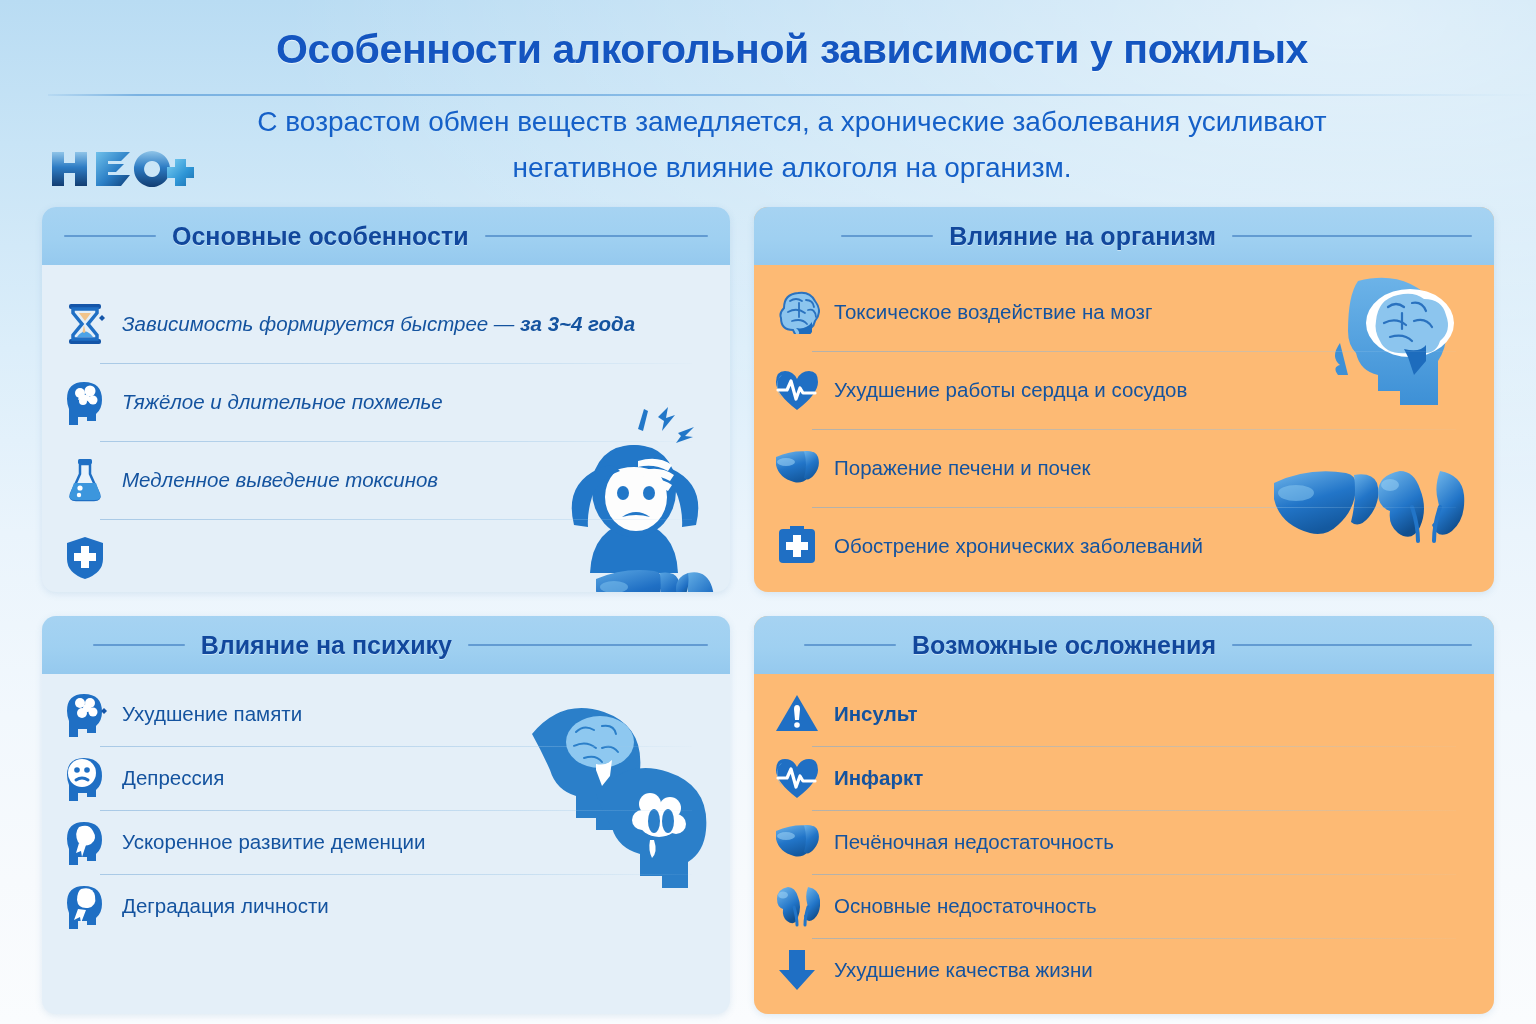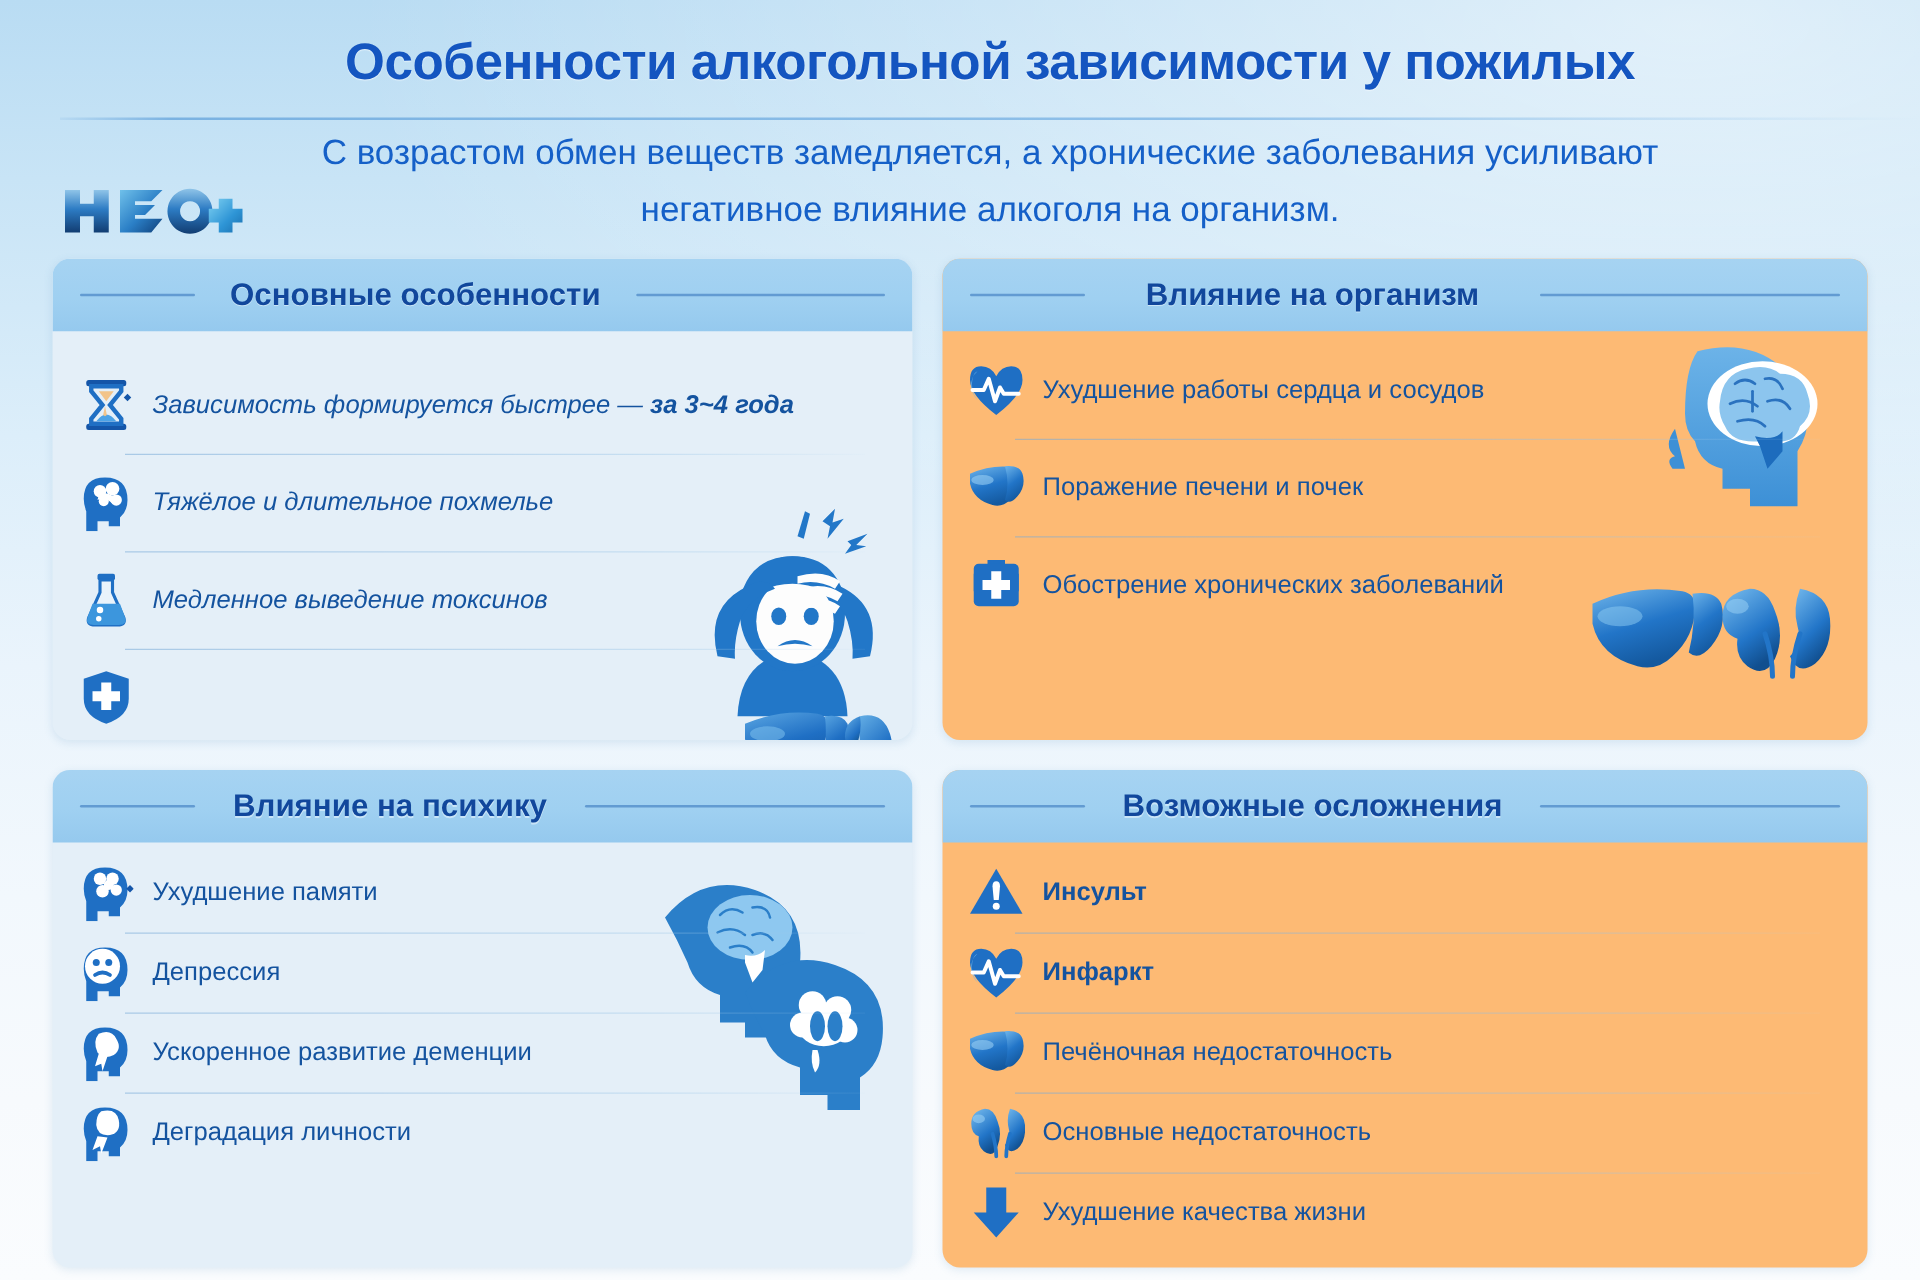--- a/index.html
+++ b/index.html
@@ -97,22 +97,22 @@
   }
   .card.tint { background: #e4eff8; }
   .card.plain { background: #fdba74; }
 
   .card-header {
     height: 58px;
     flex: 0 0 58px;
     background: linear-gradient(to bottom, #a6d3f2 0%, #9fd0f1 55%, #95c9ee 100%);
     display: flex;
     align-items: center;
-    justify-content: space-between;
-    gap: 28px;
+    justify-content: flex-end;
+    gap: 16px;
     padding: 0 22px;
   }
   .card-header .hrule {
     height: 2px;
     background: #2f6fb8;
     opacity: 0.55;
     border-radius: 2px;
   }
   .card-header .hrule.left  { width: 92px; }
   .card-header .hrule.right { flex: 1 1 auto; max-width: 240px; }
@@ -396,20 +396,39 @@
           <path d="M82 10 q18 -3 23 8 q5 18 -8 34 q-10 12 -18 5 q6 -24 3 -47z" fill="url(#lvG2)"></path>
           <ellipse cx="24" cy="28" rx="18" ry="8" fill="#8ecbf2" opacity="0.5"></ellipse>
           <path d="M128 6 q-22 4 -22 22 q0 14 12 18 q-2 14 8 22 q14 10 22 -6 q8 -18 0 -38 q-6 -18 -20 -18z" fill="url(#kdG2)"></path>
           <path d="M168 6 q22 4 24 24 q2 24 -12 36 q-14 10 -20 -6 q10 -10 6 -24 q-4 -14 2 -30z" fill="url(#kdG2)"></path>
           <path d="M140 42 q6 18 6 34" stroke="#2275c8" stroke-width="4" fill="none" stroke-linecap="round"></path>
           <path d="M168 42 q-6 18 -6 34" stroke="#2275c8" stroke-width="4" fill="none" stroke-linecap="round"></path>
           <ellipse cx="118" cy="20" rx="9" ry="6" fill="#9ed3f5" opacity="0.5"></ellipse>
         </svg>
       </div>
 
+      <div class="item">
+        <span class="item-icon">
+          <svg width="46" height="44" viewBox="0 0 46 44" aria-hidden="true">
+            <path d="M10 18 q0 -14 14 -15 q12 -2 17 8 q8 10 0 20 q-2 10 -14 9 l-3 10 -5 -10 q-12 0 -12 -12 q-2 -5 3 -10z" fill="#8cc5ee" stroke="#2a72bf" stroke-width="2"></path>
+            <path d="M22 38 q10 2 16 -6 l0 10 -8 10 -6 -12z" fill="#1d6cbd"></path>
+            <g stroke="#2a72bf" stroke-width="1.8" fill="none" stroke-linecap="round">
+              <path d="M16 11 q6 -4 12 0"></path>
+              <path d="M32 10 q7 0 8 7"></path>
+              <path d="M14 22 q9 -5 17 1"></path>
+              <path d="M34 20 q7 -2 8 7"></path>
+              <path d="M18 31 q10 -3 15 3"></path>
+              <path d="M25 13 v14"></path>
+            </g>
+          </svg>
+        </span>
+        <span class="item-text">
+          <span>Токсическое воздействие на мозг</span><b></b>
+        </span>
+      </div>
 
       <div class="item">
         <span class="item-icon">
           <svg width="46" height="44" viewBox="0 0 46 44" aria-hidden="true">
             <path d="M23 42 Q2 26 2 14 Q2 3 11 3 q8 0 12 8 q4 -8 12 -8 q9 0 9 11 Q44 26 23 42z" fill="#1f6fc4"></path>
             <path d="M8 7 Q2 12 3 20 q1 6 5 10 Q2 22 4 13 q1 -5 4 -6z" fill="#74b8ea" opacity="0.75"></path>
             <path d="M4 22 h9 l4 -9 5 18 4 -11 3 5 h12" fill="none" stroke="#ffffff" stroke-width="3.2" stroke-linejoin="round" stroke-linecap="round"></path>
           </svg>
         </span>
         <span class="item-text">

